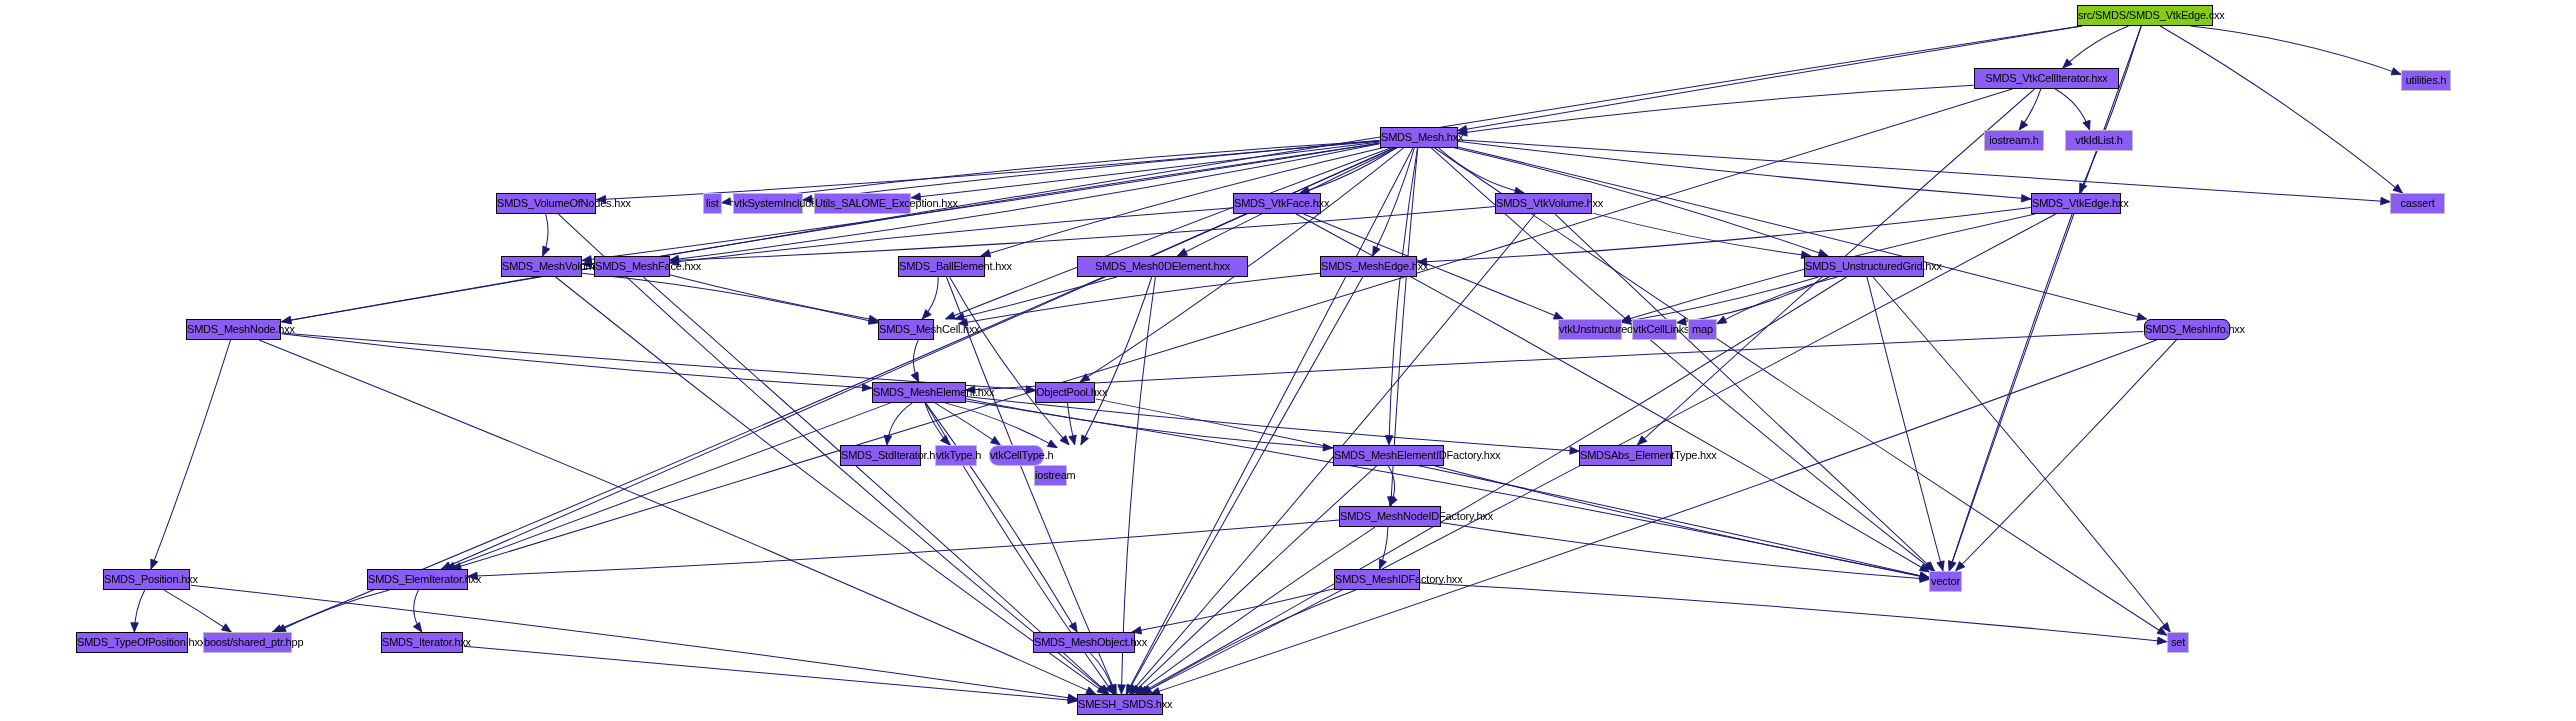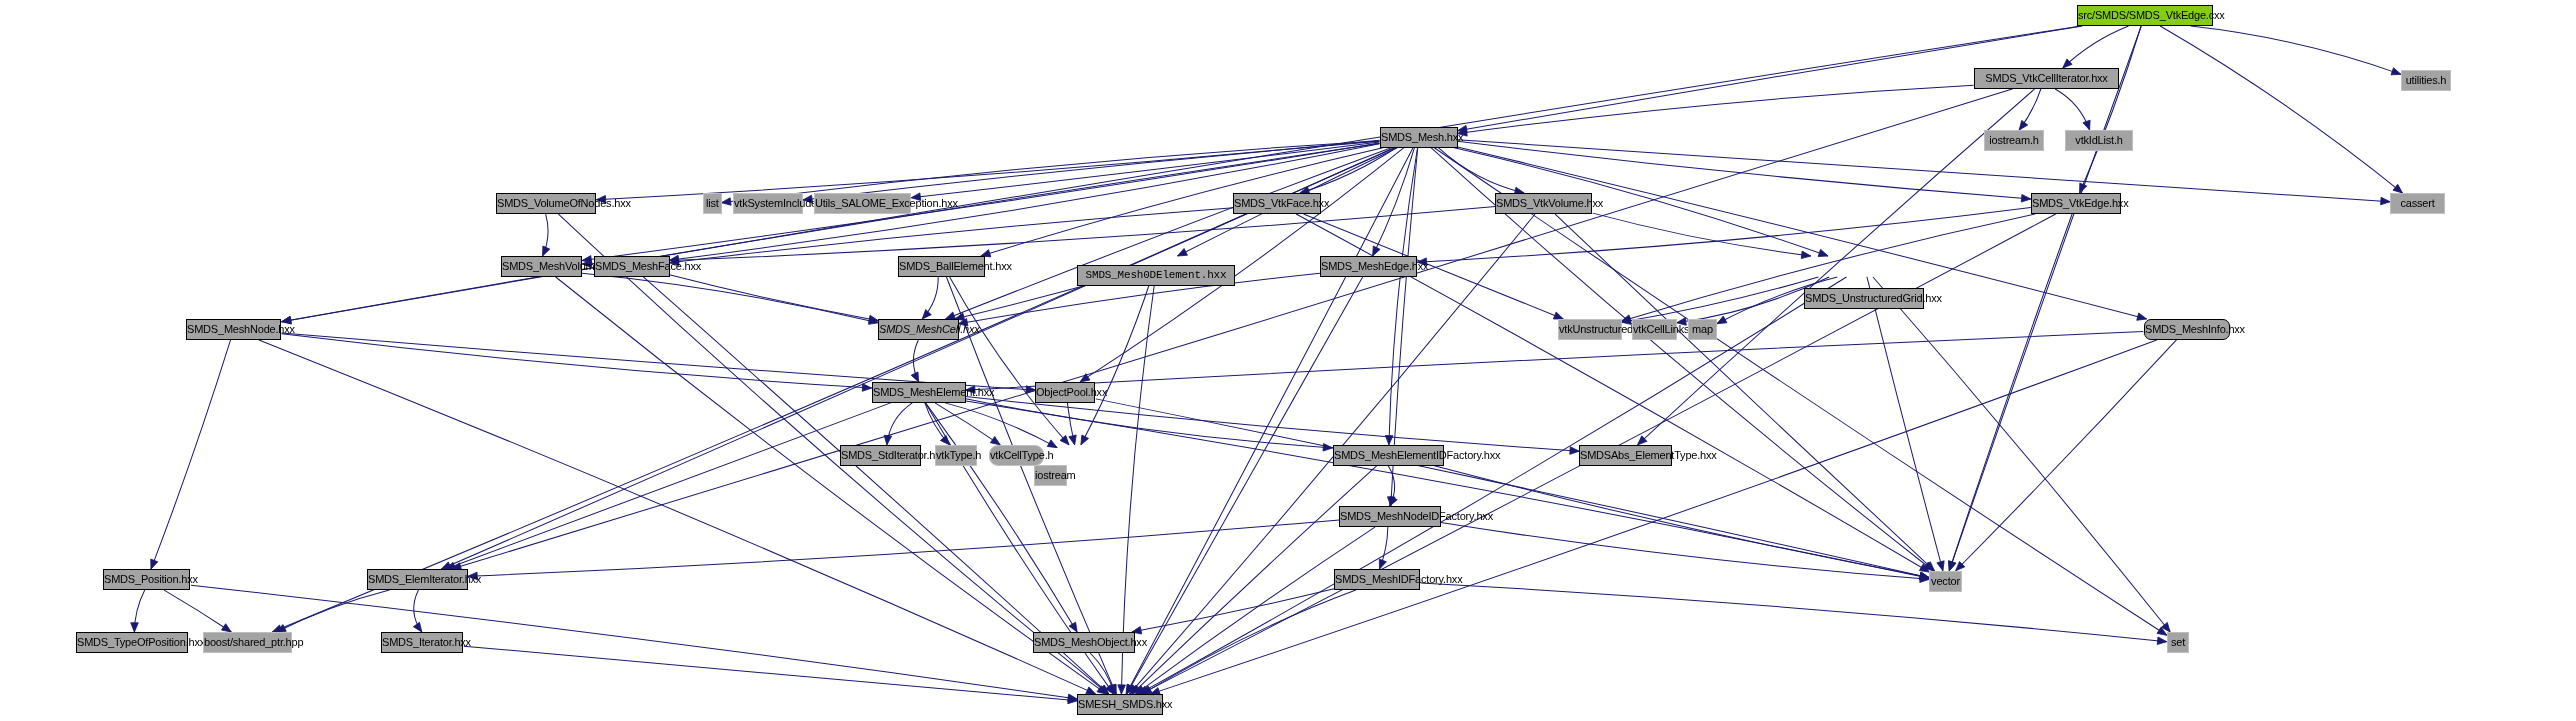--- a/index.html
+++ b/index.html
@@ -1,18 +1,18 @@
 <!DOCTYPE html>
 <html style="font-size:13.4px"><head>
 <meta charset="utf-8">
 <style>
   html, body { margin:0; padding:0; background:#ffffff; }
   body { width:2576px; height:721px; position:relative; overflow:hidden; font-family:"Liberation Sans", sans-serif; }
   #graph { position:absolute; left:0; top:0; width:2576px; height:721px; }
-  .node { position:absolute; box-sizing:border-box; height:21px; border:0.8px solid #000; background:#a3a3a3;
+  .node { position:absolute; box-sizing:border-box; height:21px; border:0.8px solid #000; background:#8b5cf6;
           font-size:11px; line-height:19.3px; text-align:center; color:#000; white-space:nowrap; letter-spacing:-0.2px; cursor:pointer; }
   .node.ext { border-color:#bfbfbf; cursor:default; }
   .node.root { background:#84cc16; }
   svg .edge { fill:none; stroke:#191970; stroke-width:1.2; }
   svg .arrow { fill:#191970; stroke:#191970; }
 </style>
 </head>
 <body>
 
 <svg id="graph" xmlns="http://www.w3.org/2000/svg" width="2576" height="721" viewBox="0 0 3068 859">
@@ -240,25 +240,25 @@
     <div class="node" style="left: 496px; top: 193px; width: 100px;">SMDS_VolumeOfNodes.hxx</div>
     <div class="node ext" style="left: 703px; top: 193px; width: 18.5px;">list</div>
     <div class="node ext" style="left: 733px; top: 193px; width: 70px;">vtkSystemIncludes.h</div>
     <div class="node ext" style="left: 814px; top: 193px; width: 97px;">Utils_SALOME_Exception.hxx</div>
     <div class="node" style="left: 1233px; top: 193px; width: 88px;">SMDS_VtkFace.hxx</div>
     <div class="node" style="left: 1495px; top: 193px; width: 97px;">SMDS_VtkVolume.hxx</div>
     <div class="node" style="left: 2031px; top: 193px; width: 90px;">SMDS_VtkEdge.hxx</div>
     <div class="node" style="left: 501px; top: 256px; width: 81px;">SMDS_MeshVolume.hxx</div>
     <div class="node" style="left: 594px; top: 256px; width: 76px;">SMDS_MeshFace.hxx</div>
     <div class="node" style="left: 898px; top: 256px; width: 87px;">SMDS_BallElement.hxx</div>
-    <div class="node" style="left: 1077px; top: 265px; width: 158px; font-family: Liberation Mono, monospace;">SMDS_Mesh0DElement.hxx</div>
+    <div class="node" style="left: 1077px; top: 256px; width: 171px;">SMDS_Mesh0DElement.hxx</div>
     <div class="node" style="left: 1320px; top: 256px; width: 97px;">SMDS_MeshEdge.hxx</div>
-    <div class="node" style="left: 1804px; top: 256px; width: 120px; margin-top: 32px;">SMDS_UnstructuredGrid.hxx</div>
+    <div class="node" style="left: 1804px; top: 256px; width: 120px;">SMDS_UnstructuredGrid.hxx</div>
     <div class="node" style="left: 186px; top: 319px; width: 95px;">SMDS_MeshNode.hxx</div>
-    <div class="node" style="left: 878px; top: 319px; width: 81px; font-style: italic;">SMDS_MeshCell.hxx</div>
+    <div class="node" style="left: 878px; top: 319px; width: 56px;">SMDS_MeshCell.hxx</div>
     <div class="node ext" style="left: 1558px; top: 319px; width: 64px;">vtkUnstructuredGrid.h</div>
     <div class="node ext" style="left: 1632px; top: 319px; width: 45px;">vtkCellLinks.h</div>
     <div class="node ext" style="left: 1688px; top: 319px; width: 29px;">map</div>
     <div class="node" style="left: 2144px; top: 319px; width: 86px; border-radius: 7px;">SMDS_MeshInfo.hxx</div>
     <div class="node" style="left: 872px; top: 382px; width: 94px;">SMDS_MeshElement.hxx</div>
     <div class="node" style="left: 1035px; top: 382px; width: 60px;">ObjectPool.hxx</div>
     <div class="node" style="left: 840px; top: 445px; width: 81px;">SMDS_StdIterator.hxx</div>
     <div class="node ext" style="left: 935px; top: 445px; width: 42px;">vtkType.h</div>
     <div class="node ext" style="left: 989px; top: 445px; width: 55px; border-radius: 9px;">vtkCellType.h</div>
     <div class="node ext" style="left: 1034px; top: 445px; width: 33px; margin-top: 20px;">iostream</div>

